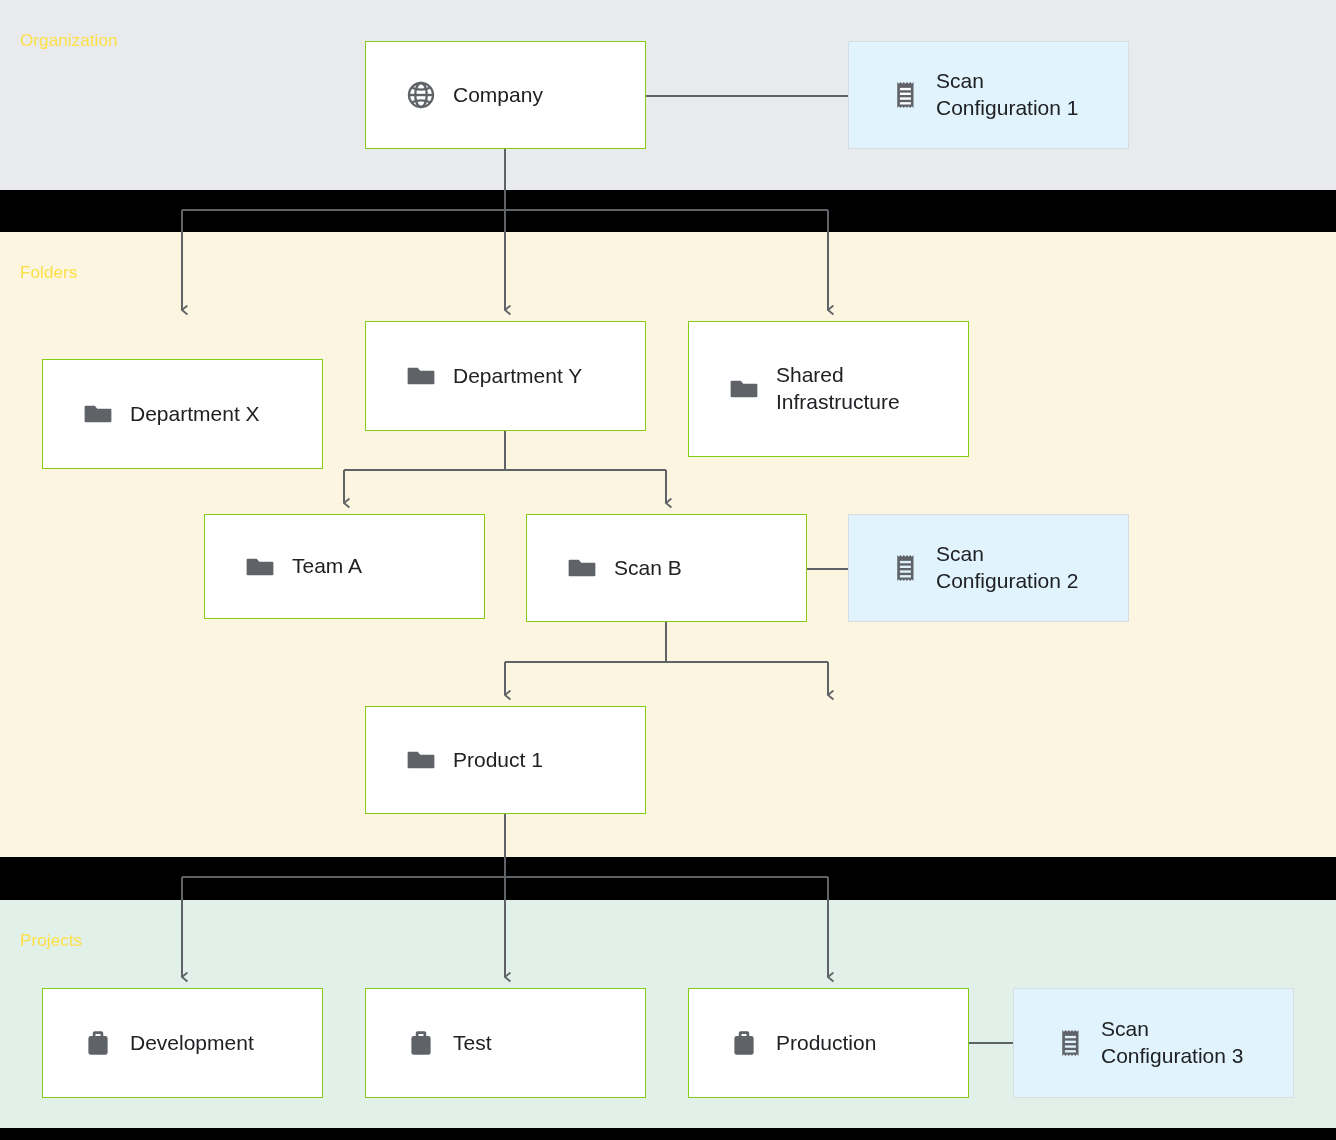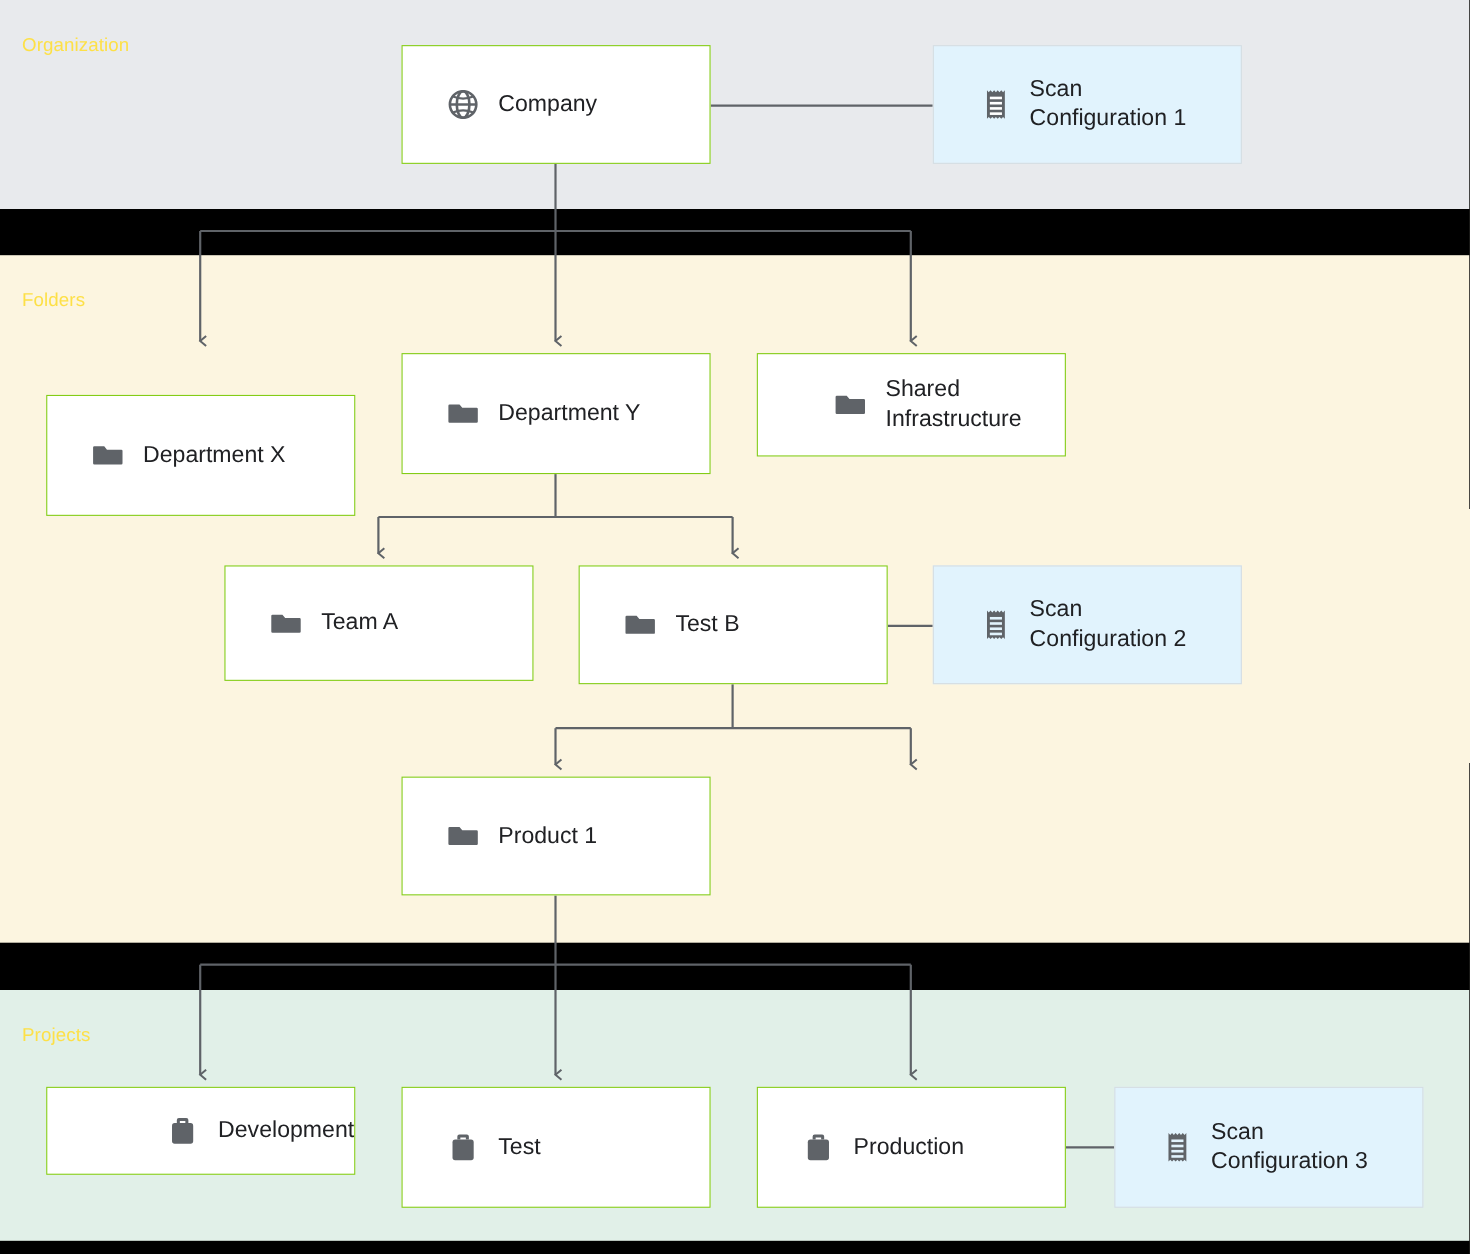--- a/index.html
+++ b/index.html
@@ -171,21 +171,21 @@
 
   <div class="node" style="left:365px; top:321px; width:281px; height:110px;">
     <div class="node-inner">
       <svg class="node-icon" viewBox="0 0 24 24">
         <path d="M2.2 5.4 h7.2 l2.0 2.4 h10.4 a0.9 0.9 0 0 1 0.9 0.9 v9.0 a0.9 0.9 0 0 1 -0.9 0.9 h-19.6 a0.9 0.9 0 0 1 -0.9 -0.9 v-11.4 a0.9 0.9 0 0 1 0.9 -0.9 z" fill="#5f6368"></path>
       </svg>
       <div class="node-label">Department Y</div>
     </div>
   </div>
 
-  <div class="node" style="left:688px; top:321px; width:281px; height:94px;padding-left:29px;">
+  <div class="node" style="left:688px; top:321px; width:281px; height:136px;">
     <div class="node-inner">
       <svg class="node-icon" viewBox="0 0 24 24">
         <path d="M2.2 5.4 h7.2 l2.0 2.4 h10.4 a0.9 0.9 0 0 1 0.9 0.9 v9.0 a0.9 0.9 0 0 1 -0.9 0.9 h-19.6 a0.9 0.9 0 0 1 -0.9 -0.9 v-11.4 a0.9 0.9 0 0 1 0.9 -0.9 z" fill="#5f6368"></path>
       </svg>
       <div class="node-label">Shared
 Infrastructure</div>
     </div>
   </div>
 
   <div class="node" style="left:204px; top:514px; width:281px; height:105px;">
@@ -195,21 +195,21 @@
       </svg>
       <div class="node-label">Team A</div>
     </div>
   </div>
 
   <div class="node" style="left:526px; top:514px; width:281px; height:108px;">
     <div class="node-inner">
       <svg class="node-icon" viewBox="0 0 24 24">
         <path d="M2.2 5.4 h7.2 l2.0 2.4 h10.4 a0.9 0.9 0 0 1 0.9 0.9 v9.0 a0.9 0.9 0 0 1 -0.9 0.9 h-19.6 a0.9 0.9 0 0 1 -0.9 -0.9 v-11.4 a0.9 0.9 0 0 1 0.9 -0.9 z" fill="#5f6368"></path>
       </svg>
-      <div class="node-label">Test B</div>
+      <div class="node-label">Scan B</div>
     </div>
   </div>
 
   <div class="node scan" style="left:848px; top:514px; width:281px; height:108px;">
     <div class="node-inner">
       <svg class="node-icon" viewBox="0 0 24 24">
         <path d="M5 1.6 L6.3 3 L7.6 1.6 L8.9 3 L10.2 1.6 L11.5 3 L12.8 1.6 L14.1 3 L15.4 1.6 L16.7 3 L18 1.6
                  L18 22.4 L16.7 21 L15.4 22.4 L14.1 21 L12.8 22.4 L11.5 21 L10.2 22.4 L8.9 21 L7.6 22.4 L6.3 21 L5 22.4 Z" fill="#5f6368"></path>
         <rect x="7.1" y="6.3" width="8.8" height="1.9" fill="#e1f3fd"></rect>
         <rect x="7.1" y="10.1" width="8.8" height="1.9" fill="#e1f3fd"></rect>
@@ -224,21 +224,21 @@
   <div class="node" style="left:365px; top:706px; width:281px; height:108px;text-align:center;">
     <div class="node-inner">
       <svg class="node-icon" viewBox="0 0 24 24">
         <path d="M2.2 5.4 h7.2 l2.0 2.4 h10.4 a0.9 0.9 0 0 1 0.9 0.9 v9.0 a0.9 0.9 0 0 1 -0.9 0.9 h-19.6 a0.9 0.9 0 0 1 -0.9 -0.9 v-11.4 a0.9 0.9 0 0 1 0.9 -0.9 z" fill="#5f6368"></path>
       </svg>
       <div class="node-label">Product 1</div>
     </div>
   </div>
 
 
-  <div class="node" style="left:42px; top:988px; width:281px; height:80px;justify-content:flex-end;">
+  <div class="node" style="left:42px; top:988px; width:281px; height:110px;">
     <div class="node-inner">
       <svg class="node-icon" viewBox="0 0 24 24">
         <path d="M9.3 2.6 h5.4 a1.5 1.5 0 0 1 1.5 1.5 v2.3 h-2.2 v-1.6 h-4 v1.6 h-2.2 v-2.3 a1.5 1.5 0 0 1 1.5 -1.5 z" fill="#5f6368"></path>
         <rect x="4.3" y="6.4" width="15.4" height="15.0" rx="1.9" fill="#5f6368"></rect>
       </svg>
       <div class="node-label">Development</div>
     </div>
   </div>
 
   <div class="node" style="left:365px; top:988px; width:281px; height:110px;">

